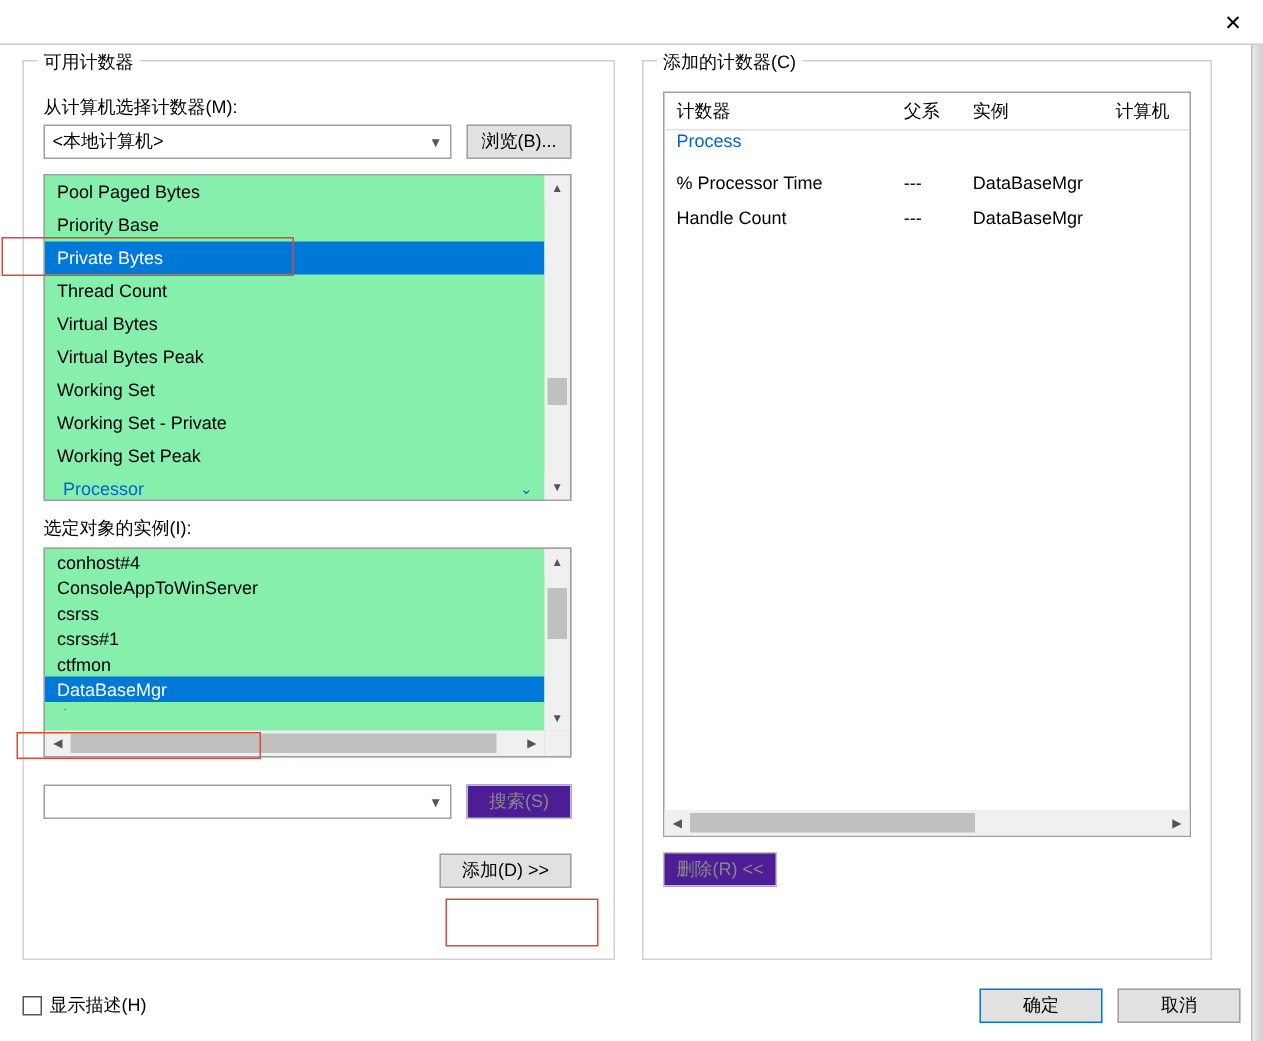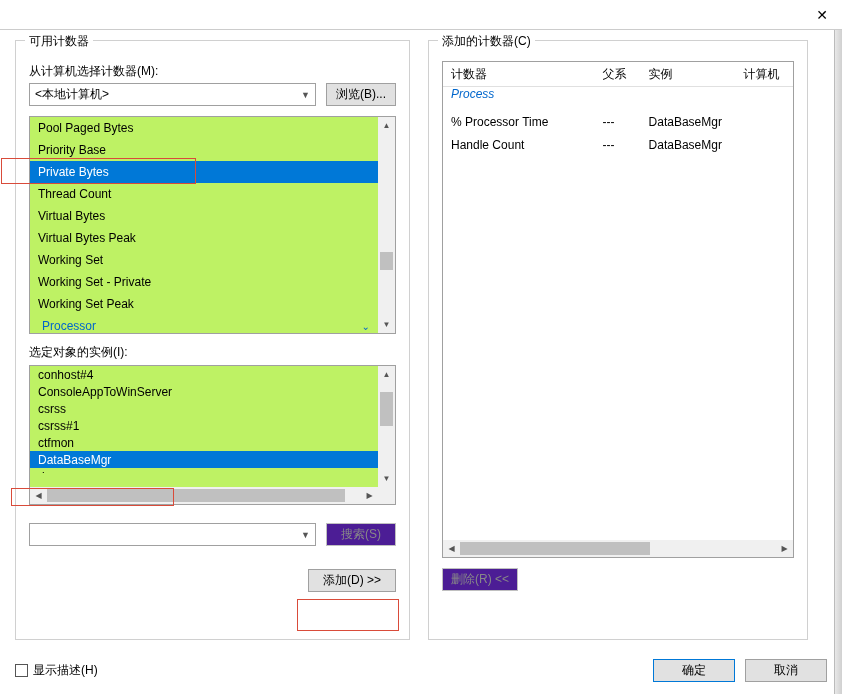--- a/index.html
+++ b/index.html
@@ -30,21 +30,21 @@
     }
     .main {
       display: flex;
       padding: 10px 15px 0 15px;
       gap: 18px;
     }
     .left, .right {
       border: 1px solid #d0d0d0;
       position: relative;
     }
-    .left { width: 395px; height: 600px; padding: 0 13px 13px 13px; }
+    .left { width: 395px; height: 600px; padding: 0 28px 13px 13px; }
     .right { width: 380px; height: 600px; padding: 0 13px 13px 13px; }
     .grp-title {
       position: relative;
       top: -8px;
       background: #fff;
       display: inline-block;
       padding: 0 4px;
       margin-left: -4px;
     }
     .label { margin: 5px 0 3px 0; }
@@ -67,21 +67,21 @@
       padding: 0 8px;
       display: inline-flex;
       align-items: center;
       justify-content: center;
       cursor: pointer;
     }
     .btn.disabled { color: #888; background: #4c1d95; border-color: #c0c0c0; cursor: default; }
     .btn.primary { border: 1px solid #0078d7; }
     .listbox {
       border: 1px solid #a0a0a0;
-      background: #bef264;
+      background: #86efac;
       position: relative;
       overflow: hidden;
     }
     .listbox.counters { height: 218px; margin-top: 10px; }
     .listbox.instances { height: 140px; margin-top: 4px; }
     .list-inner { position: absolute; top: 0; left: 0; right: 17px; overflow: hidden; }
     .list-item {
       height: 22px;
       padding: 0 8px;
       display: flex;
@@ -129,21 +129,21 @@
       margin-top: 3px;
     }
     .thead { display: flex; border-bottom: 1px solid #e0e0e0; height: 25px; }
     .th, .td { padding: 0 8px; display: flex; align-items: center; }
     .th { font-weight: normal; }
     .col-counter { width: 160px; }
     .col-parent { width: 48px; }
     .col-instance { width: 100px; }
     .col-computer { width: 60px; }
     .trow { display: flex; height: 23px; }
-    .trow.cat { color: #0066cc; padding-left: 8px; font-style: italic; }
+    .trow.cat { color: #0066cc; padding-left: 8px; }
     .bottom-bar {
       position: absolute;
       bottom: 12px;
       left: 15px;
       right: 15px;
       display: flex;
       align-items: center;
     }
     .checkbox { width: 13px; height: 13px; border: 1px solid #555; margin-right: 5px; display: inline-block; }
     .bottom-buttons { margin-left: auto; display: flex; gap: 10px; }

